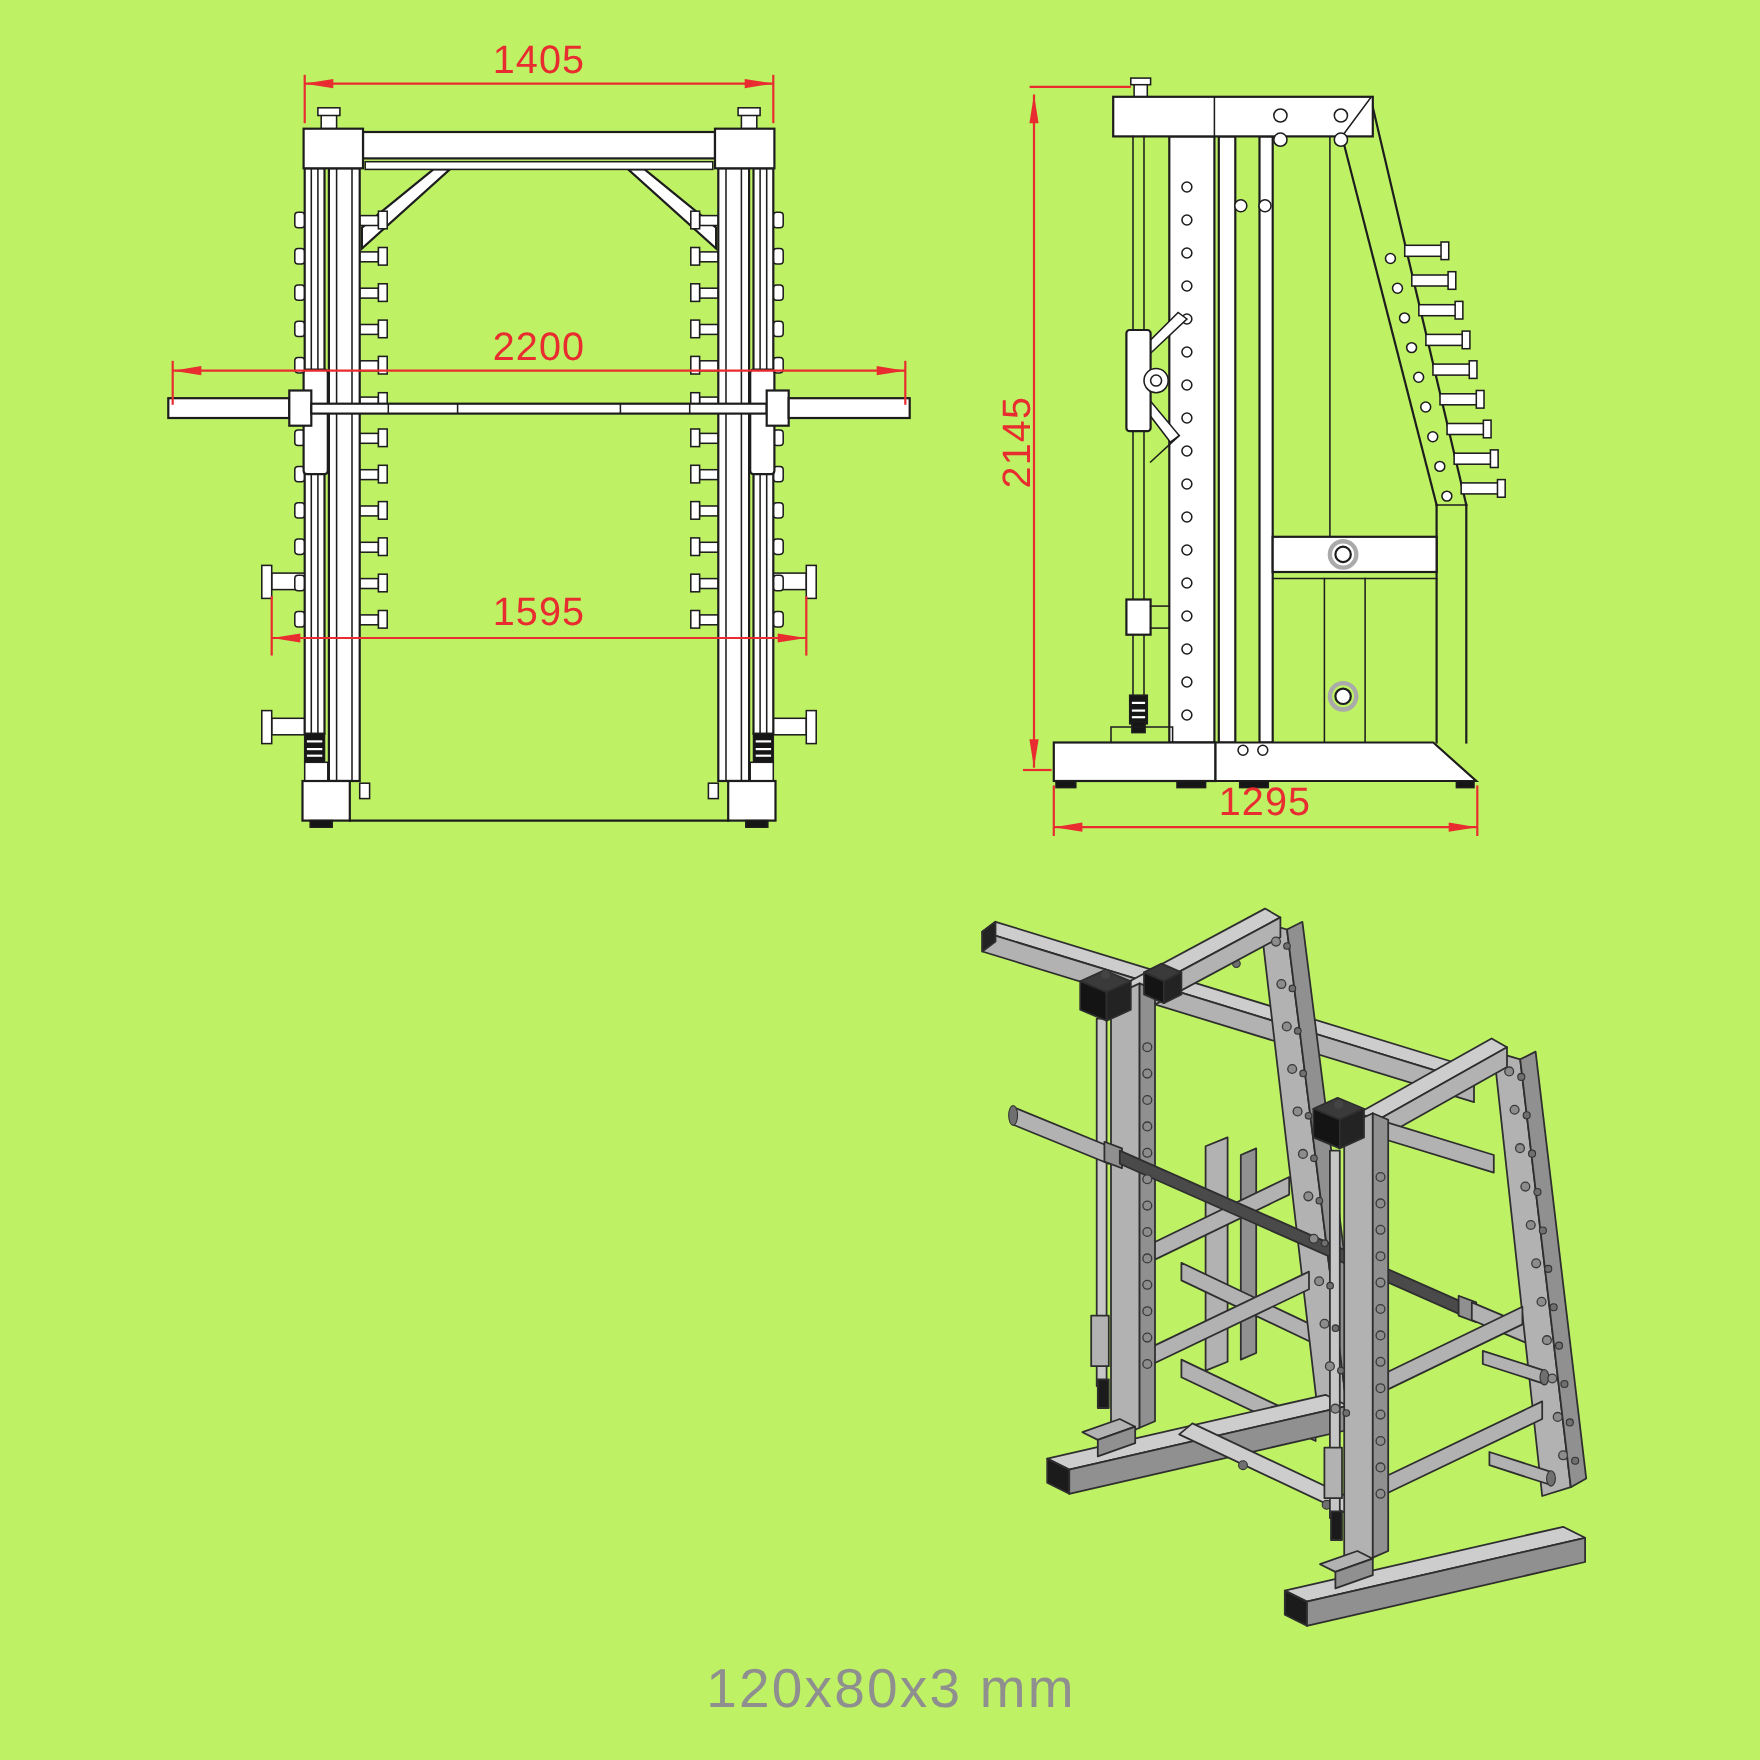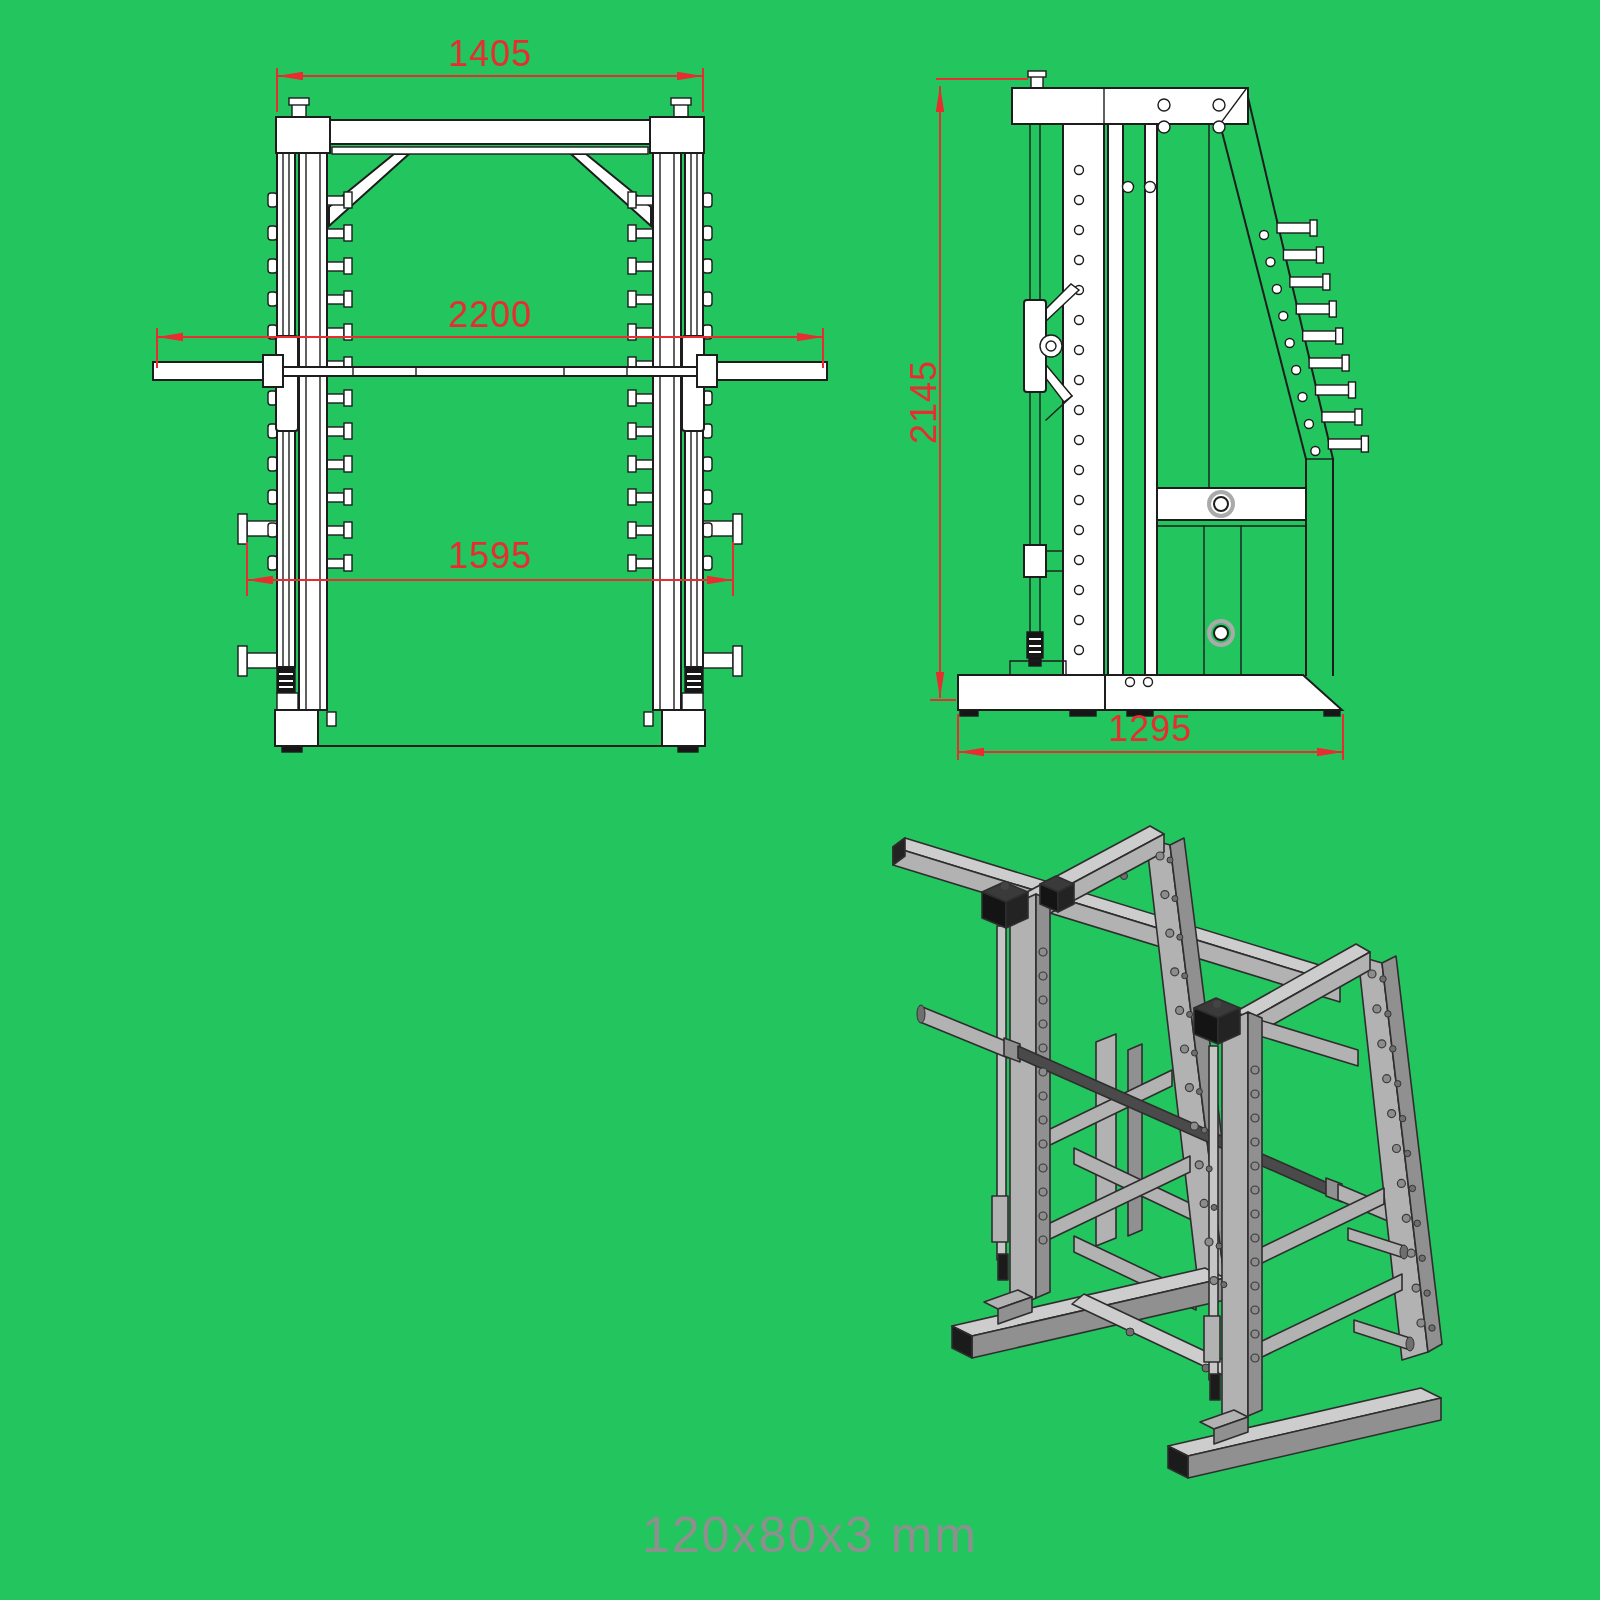--- a/index.html
+++ b/index.html
@@ -1,16 +1,16 @@
 <!DOCTYPE html>
 <html style="--dimension-red: #e82c2f; --line-black: #1d1d1d; --caption-gray: #8f8f8f; --iso-light: #cdcdcd; --iso-mid: #b2b2b2; --iso-dark: #909090; --iso-deep: #747474; --iso-black: #1b1b1b;"><head>
 <meta charset="utf-8">
 <style>
   html,body{margin:0;padding:0;background:#fff;}
-  #canvas{position:relative;width:1600px;height:1600px;background:#22c55e;overflow:hidden;
+  #canvas{position:relative;width:1600px;height:1600px;background:#bef264;overflow:hidden;
           font-family:"Liberation Sans",sans-serif;}
   svg{position:absolute;left:0;top:0;}
   .ln  {stroke:var(--line-black);stroke-width:2;fill:none;stroke-linecap:square;}
   .wf  {fill:#ffffff;stroke:var(--line-black);stroke-width:2;}
   .thin{stroke-width:1.4;}
   .blk {fill:#161616;stroke:var(--line-black);stroke-width:1.4;}
   .wline{stroke:#ffffff;stroke-width:2;fill:none;}
   .red {stroke:var(--dimension-red);stroke-width:2;fill:none;}
   .redfill{fill:var(--dimension-red);}
   .dimtext{fill:var(--dimension-red);font-size:36px;letter-spacing:1px;text-anchor:middle;

